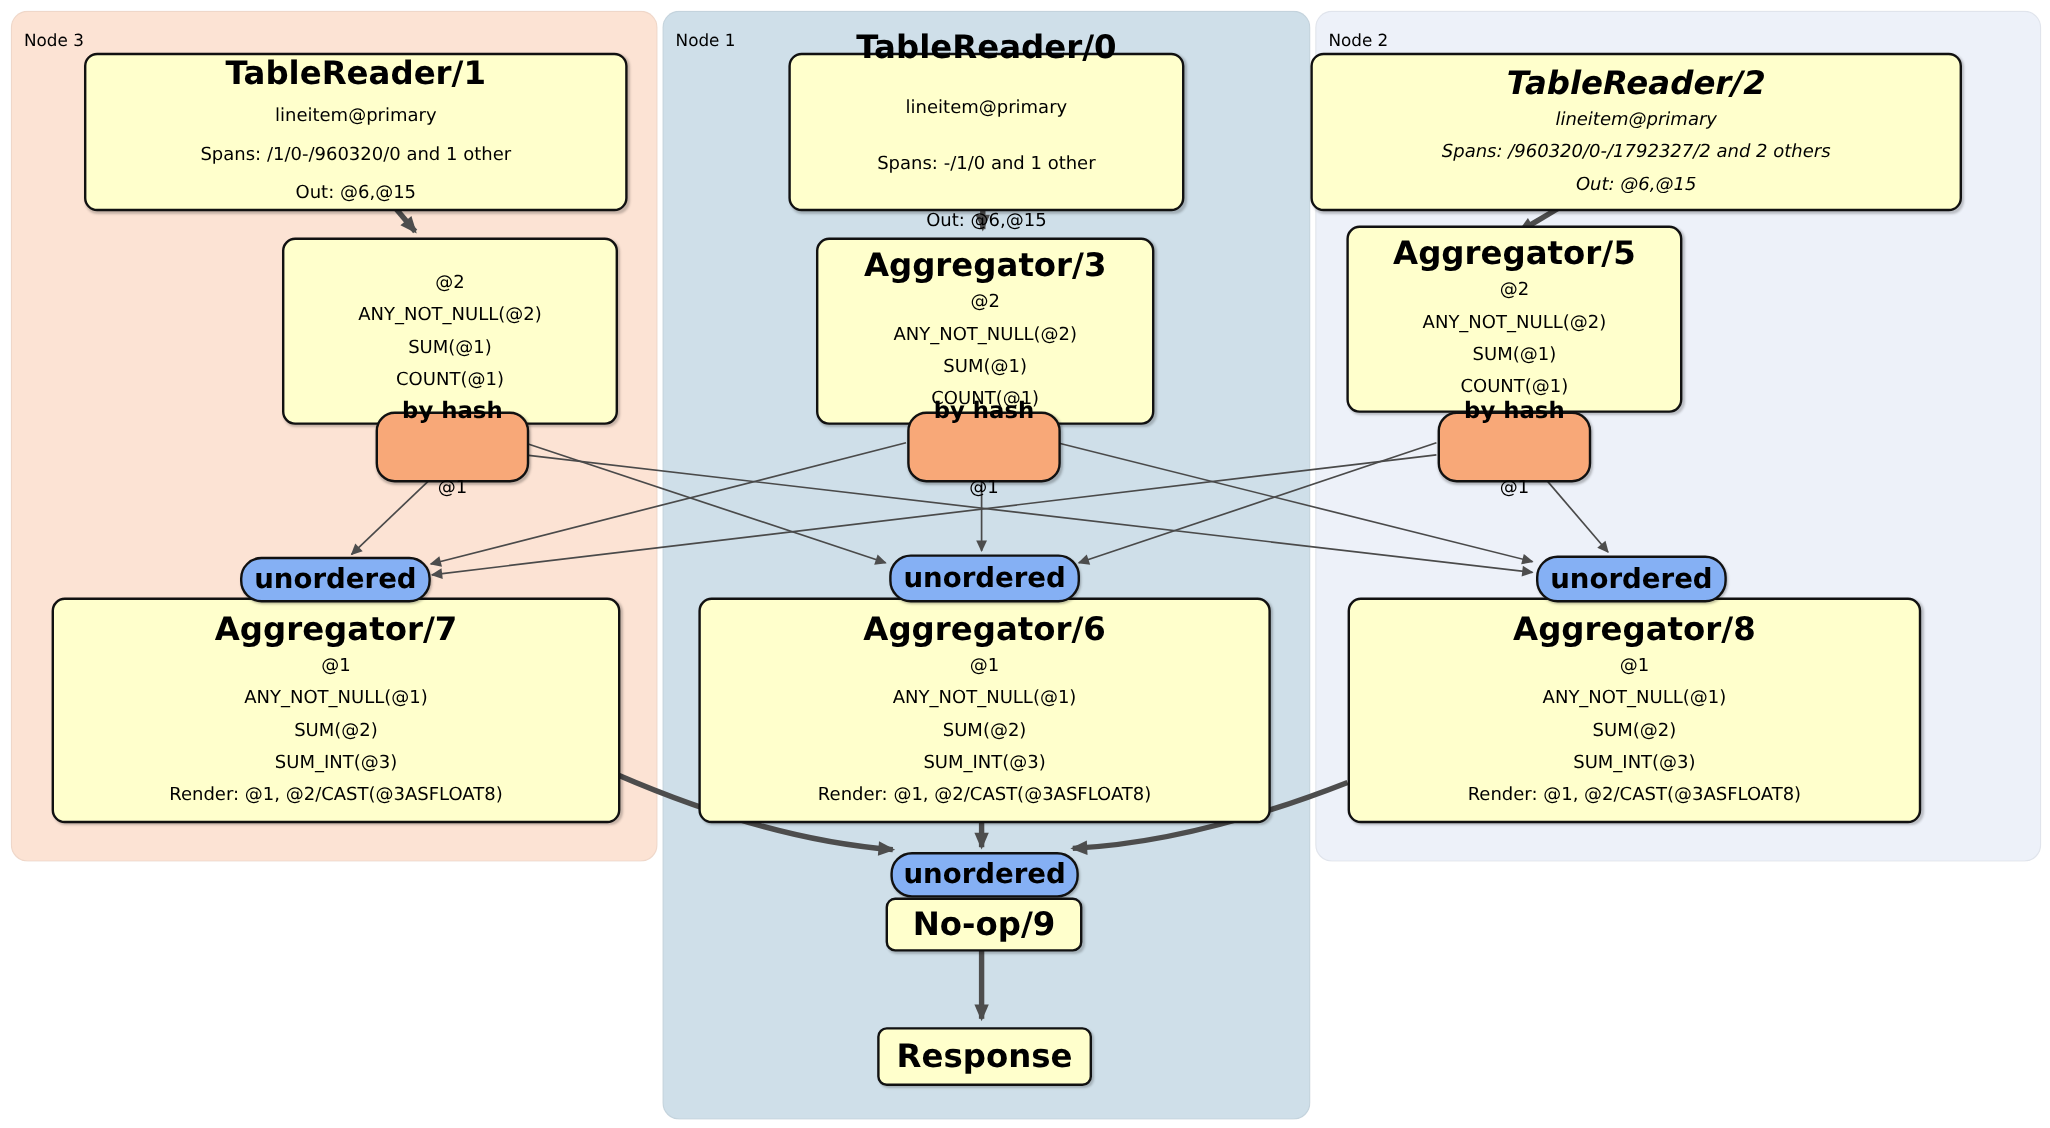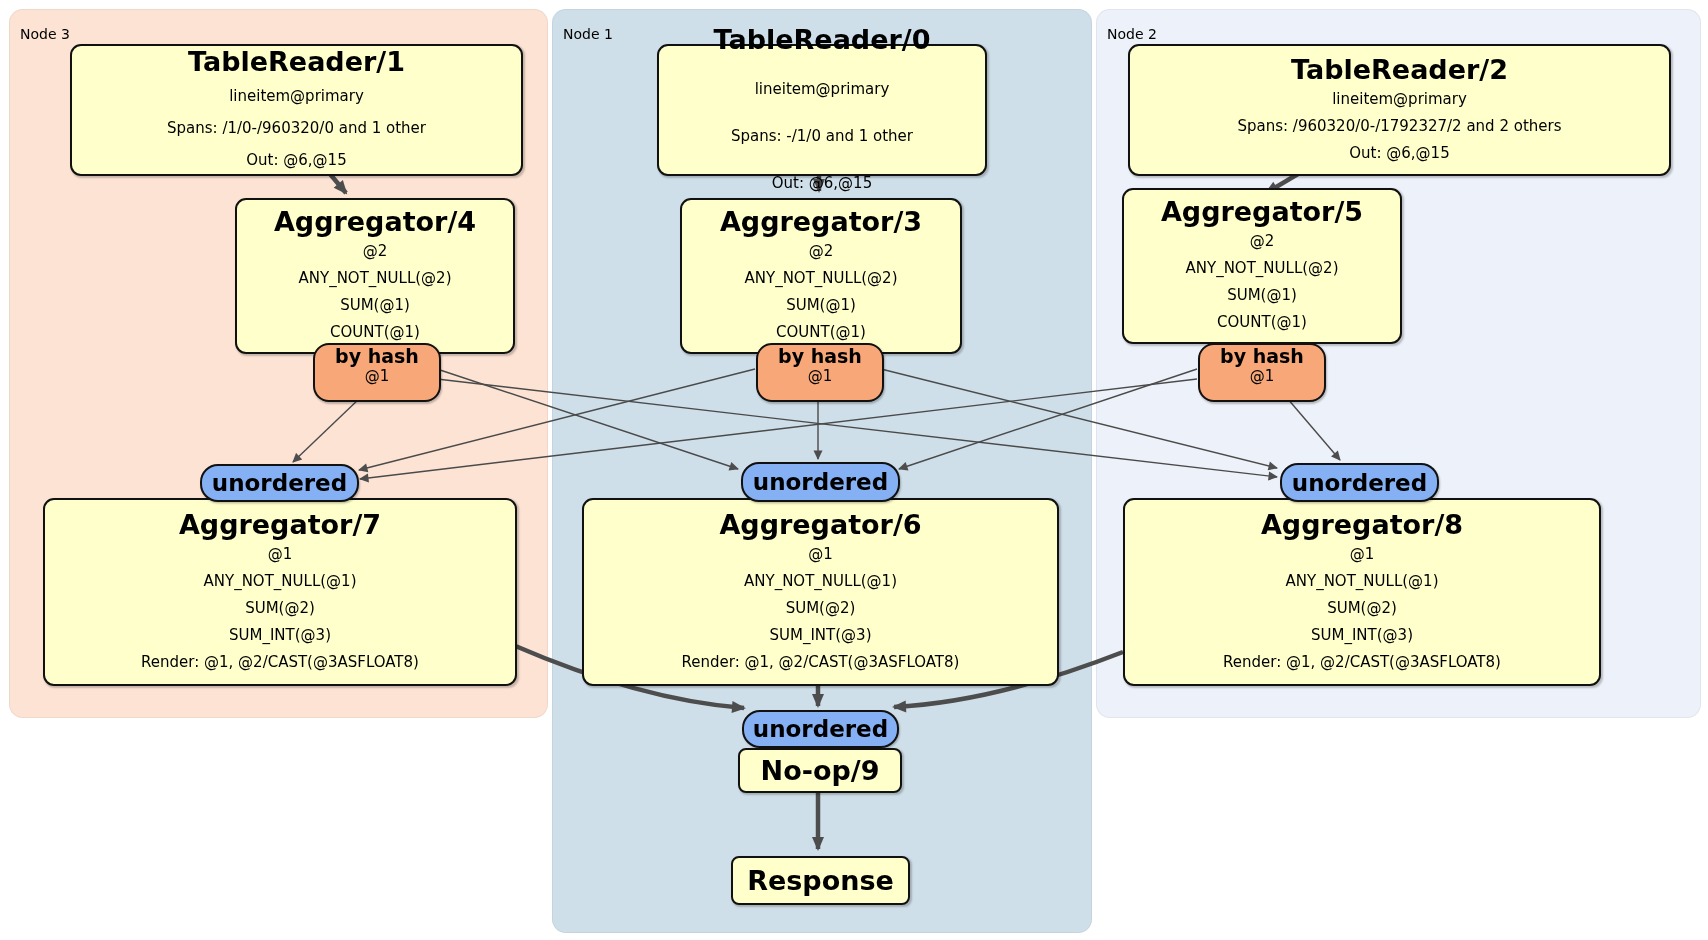--- a/index.html
+++ b/index.html
@@ -19,22 +19,22 @@
   .pbox{
     position:absolute;background:var(--box-bg,#ffffcc);border:2px solid #111;border-radius:11px;
     display:flex;flex-direction:column;align-items:center;justify-content:center;text-align:center;
     z-index:2;box-shadow:1.5px 1.5px 2px rgba(0,0,0,0.22);
   }
   .term{border-radius:8px;z-index:3;}
   .ptitle{font-weight:bold;font-size:27px;line-height:32px;white-space:nowrap;}
   .pline{font-size:15px;line-height:27px;white-space:nowrap;}
   .router{
     position:absolute;background:var(--router-bg,#f8a878);border:2px solid #111;border-radius:16px;
-    display:flex;flex-direction:column;align-items:center;text-align:center;
-    z-index:3;box-shadow:1px 1.5px 2px rgba(0,0,0,0.25);
+    display:flex;flex-direction:column;align-items:center;justify-content:center;text-align:center;
+    z-index:3;box-shadow:1px 1.5px 2px rgba(0,0,0,0.25);gap:44px;
   }
   .router-label{font-weight:bold;font-size:19px;line-height:23px;}
   .router-detail{font-size:15px;line-height:16px;}
   .sync{
     position:absolute;background:var(--sync-bg,#85b0f4);border:2px solid #111;border-radius:18px;
     display:flex;align-items:center;justify-content:center;text-align:center;
     font-weight:bold;font-size:23px;z-index:3;box-shadow:1px 1.5px 2px rgba(0,0,0,0.25);
   }
 </style>
 </head>
@@ -87,29 +87,28 @@
     <div class="pline">lineitem@primary</div>
     <div class="pline">Spans: /1/0-/960320/0 and 1 other</div>
     <div class="pline">Out: @6,@15</div>
   </div>
   <div class="pbox" style="left:657px;top:44px;width:326px;height:128px;gap:20px;">
     <div class="ptitle">TableReader/0</div>
     <div class="pline">lineitem@primary</div>
     <div class="pline">Spans: -/1/0 and 1 other</div>
     <div class="pline">Out: @6,@15</div>
   </div>
-  <div class="pbox" style="left:1128px;top:44px;width:539px;height:128px;">
+  <div class="pbox" style="left:1092px;top:44px;width:539px;height:128px;font-style:italic;">
     <div class="ptitle">TableReader/2</div>
     <div class="pline">lineitem@primary</div>
     <div class="pline">Spans: /960320/0-/1792327/2 and 2 others</div>
     <div class="pline">Out: @6,@15</div>
   </div>
 
   <div class="pbox" style="left:235px;top:198px;width:276px;height:152px;">
-    <div class="ptitle">Aggregator/4</div>
     <div class="pline">@2</div>
     <div class="pline">ANY_NOT_NULL(@2)</div>
     <div class="pline">SUM(@1)</div>
     <div class="pline">COUNT(@1)</div>
   </div>
   <div class="pbox" style="left:680px;top:198px;width:278px;height:152px;">
     <div class="ptitle">Aggregator/3</div>
     <div class="pline">@2</div>
     <div class="pline">ANY_NOT_NULL(@2)</div>
     <div class="pline">SUM(@1)</div>

